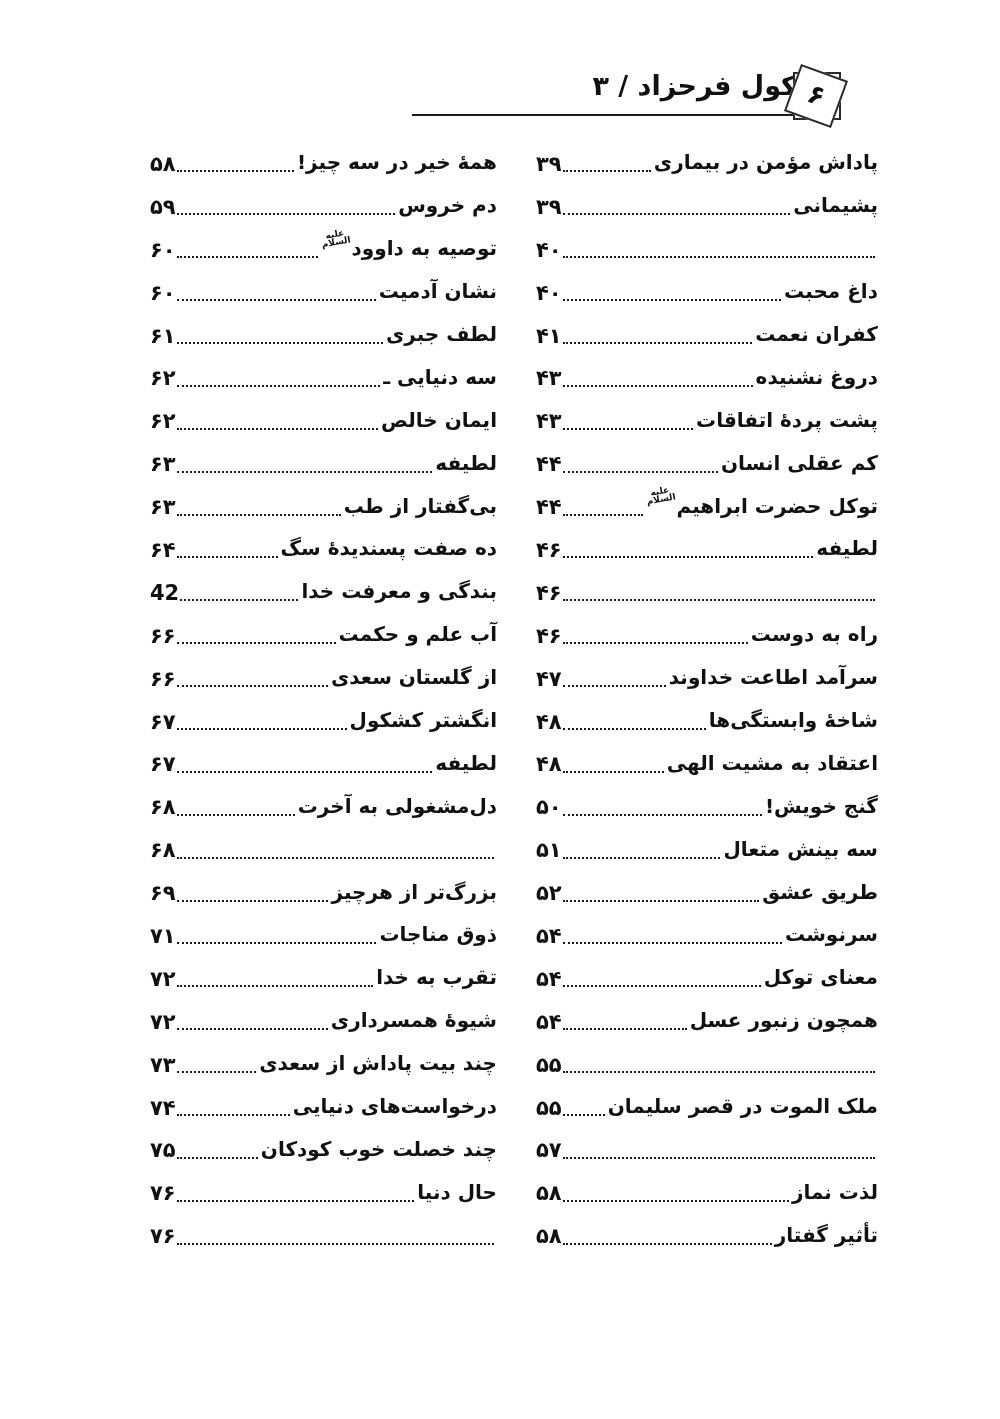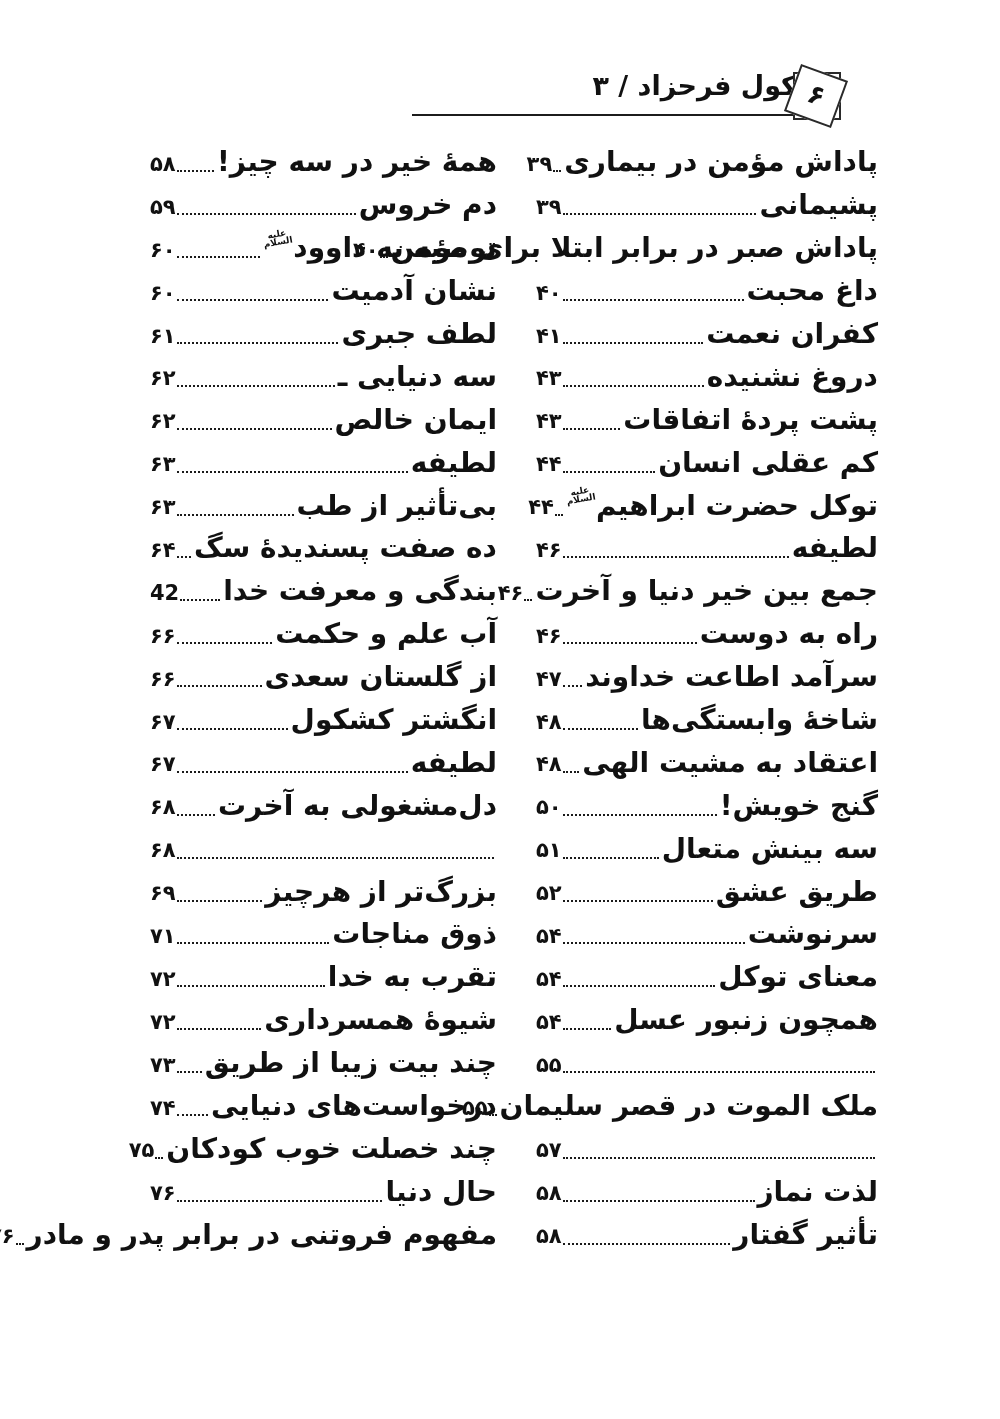--- a/index.html
+++ b/index.html
@@ -41,21 +41,21 @@
     display:grid;direction:rtl;
     grid-template-columns:342px 347px;column-gap:39px;
     padding:0 122px 0 150px;
   }
   .toc-col{display:flex;flex-direction:column;}
   .toc-row{
     height:42.9px;display:flex;direction:rtl;align-items:center;
     font-weight:bold;
   }
   .toc-title{
-    font-size:28px;white-space:nowrap;flex:0 0 auto;line-height:1;
+    font-size:20px;white-space:nowrap;flex:0 0 auto;line-height:1;
     letter-spacing:0px;
   }
   .leader{
     flex:1 1 auto;min-width:8px;height:16px;align-self:center;
     border-bottom:2.6px dotted #1a1a1a;
     margin:0 3px 0 1px;transform:translateY(1px);
   }
   .toc-page{
     font-size:21px;flex:0 0 auto;line-height:1;transform:translateY(2px);
   }
@@ -89,21 +89,20 @@
     <span class="leader"></span>
     <span class="toc-page">۳۹</span>
   </div>
         <div class="toc-row">
     <span class="toc-title">پشیمانی</span>
 
     <span class="leader"></span>
     <span class="toc-page">۳۹</span>
   </div>
         <div class="toc-row">
-    <span class="toc-title">پاداش صبر در برابر ابتلا برای مؤمن</span>
 
     <span class="leader"></span>
     <span class="toc-page">۴۰</span>
   </div>
         <div class="toc-row">
     <span class="toc-title">داغ محبت</span>
 
     <span class="leader"></span>
     <span class="toc-page">۴۰</span>
   </div>
@@ -140,21 +139,20 @@
     <span class="leader"></span>
     <span class="toc-page">۴۴</span>
   </div>
         <div class="toc-row">
     <span class="toc-title">لطیفه</span>
 
     <span class="leader"></span>
     <span class="toc-page">۴۶</span>
   </div>
         <div class="toc-row">
-    <span class="toc-title">جمع بین خیر دنیا و آخرت</span>
 
     <span class="leader"></span>
     <span class="toc-page">۴۶</span>
   </div>
         <div class="toc-row">
     <span class="toc-title">راه به دوست</span>
 
     <span class="leader"></span>
     <span class="toc-page">۴۶</span>
   </div>
@@ -287,21 +285,21 @@
     <span class="leader"></span>
     <span class="toc-page">۶۲</span>
   </div>
         <div class="toc-row">
     <span class="toc-title">لطیفه</span>
 
     <span class="leader"></span>
     <span class="toc-page">۶۳</span>
   </div>
         <div class="toc-row">
-    <span class="toc-title">بی‌تأثیر از طب</span>
+    <span class="toc-title">بی‌گفتار از طب</span>
 
     <span class="leader"></span>
     <span class="toc-page">۶۳</span>
   </div>
         <div class="toc-row">
     <span class="toc-title">ده صفت پسندیدهٔ سگ</span>
 
     <span class="leader"></span>
     <span class="toc-page">۶۴</span>
   </div>
@@ -364,21 +362,21 @@
     <span class="leader"></span>
     <span class="toc-page">۷۲</span>
   </div>
         <div class="toc-row">
     <span class="toc-title">شیوهٔ همسرداری</span>
 
     <span class="leader"></span>
     <span class="toc-page">۷۲</span>
   </div>
         <div class="toc-row">
-    <span class="toc-title">چند بیت زیبا از طریق</span>
+    <span class="toc-title">چند بیت پاداش از سعدی</span>
 
     <span class="leader"></span>
     <span class="toc-page">۷۳</span>
   </div>
         <div class="toc-row">
     <span class="toc-title">درخواست‌های دنیایی</span>
 
     <span class="leader"></span>
     <span class="toc-page">۷۴</span>
   </div>
@@ -388,21 +386,20 @@
     <span class="leader"></span>
     <span class="toc-page">۷۵</span>
   </div>
         <div class="toc-row">
     <span class="toc-title">حال دنیا</span>
 
     <span class="leader"></span>
     <span class="toc-page">۷۶</span>
   </div>
         <div class="toc-row">
-    <span class="toc-title">مفهوم فروتنی در برابر پدر و مادر</span>
 
     <span class="leader"></span>
     <span class="toc-page">۷۶</span>
   </div>
       </div>
   </div>
 
 </div>
 
 </body></html>

